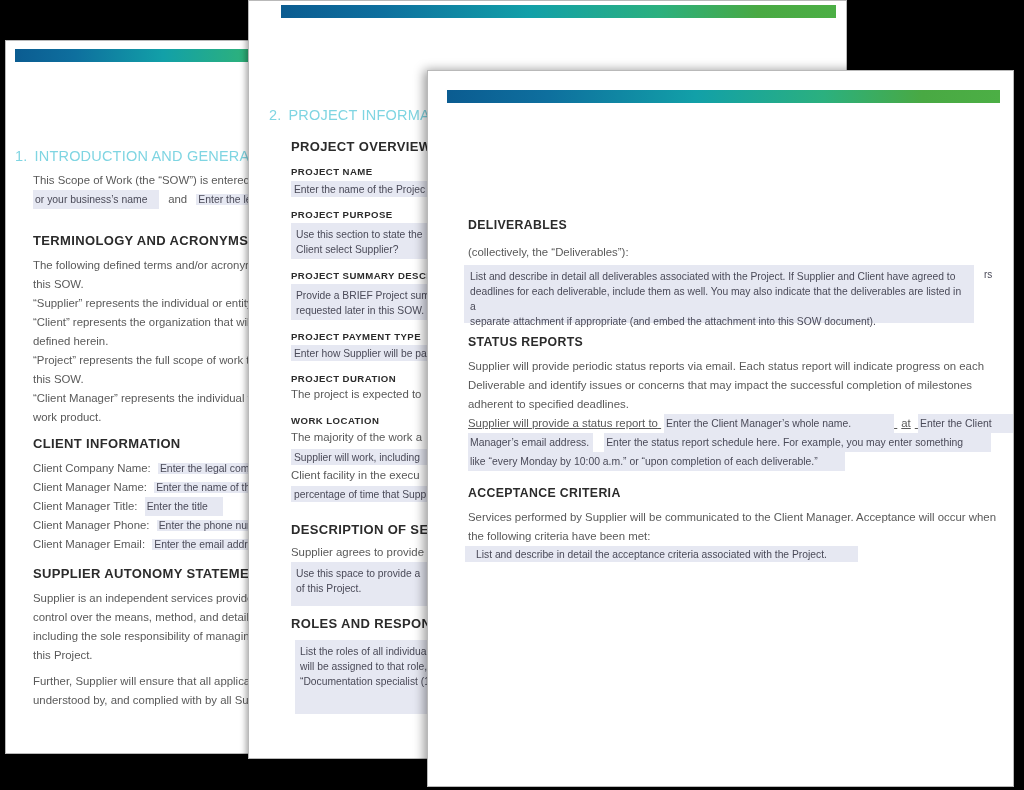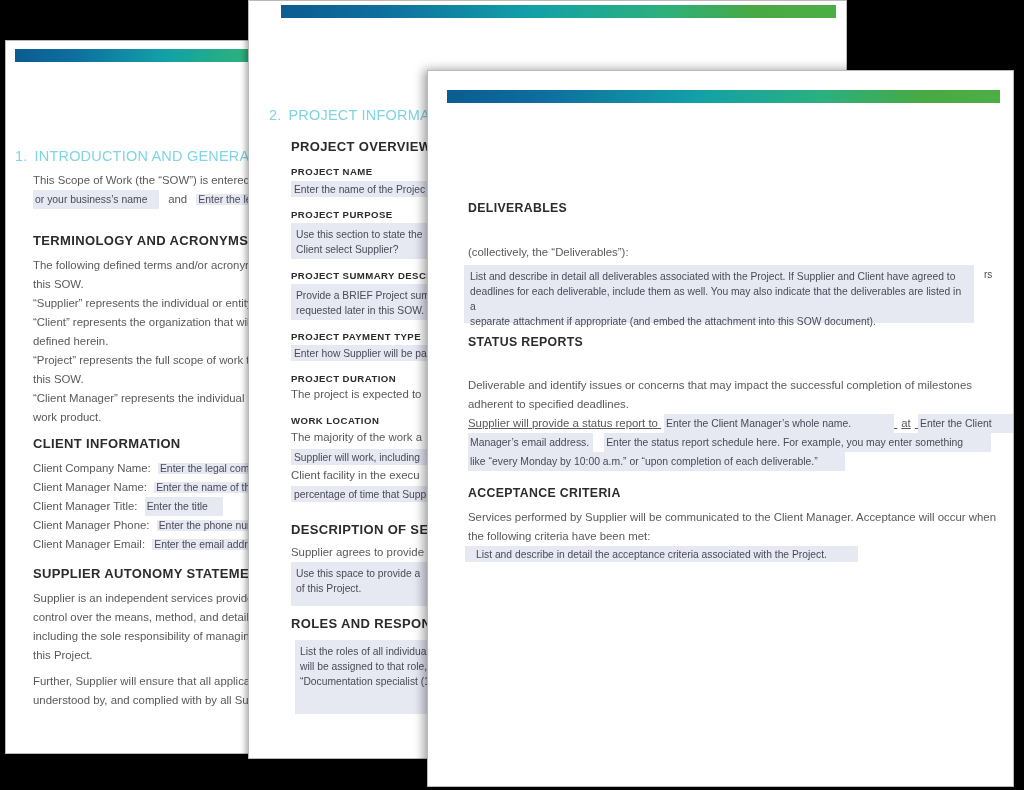--- a/index.html
+++ b/index.html
@@ -195,31 +195,32 @@
 
     <div class="h-sub big" style="left:42px; top:615px;">ROLES AND RESPONS</div>
     <div class="blk" style="left:46px; top:639px; width:175px; height:74px; white-space:pre-line;">List the roles of all individual
 will be assigned to that role, 
 “Documentation specialist (1</div>
   </div>
 
   <div class="page front clip" style="left:427px; top:70px; width:587px; height:717px;">
     <div class="grad-bar" style="left:19px; top:19px; width:553px;"></div>
 
-    <div class="h-sub" style="left:40px; top:130px;">DELIVERABLES</div>
+    <div class="h-sub" style="left:40px; top:147px;">DELIVERABLES</div>
     <div class="body-t nowrap" style="left:40px; top:172px;">(collectively, the “Deliverables”):</div>
 
     <div class="blk" style="left:36px; top:194px; width:510px; height:58px; padding:4px 6px;">
       <div>List and describe in detail all deliverables associated with the Project. If Supplier and Client have agreed to</div>
       <div>deadlines for each deliverable, include them as well. You may also indicate that the deliverables are listed in a</div>
       <div>separate attachment if appropriate (and embed the attachment into this SOW document).</div>
     </div>
     <div style="position:absolute; left:556px; top:198px; color:#4a4a58; font-size:10px;">rs</div>
 
     <div class="h-sub" style="left:40px; top:264px;">STATUS REPORTS</div>
+    <div class="body-t nowrap" style="left:40px; top:286px;">Supplier will provide periodic status reports via email. Each status report will indicate progress on each</div>
     <div class="body-t nowrap" style="left:40px; top:305px;">Deliverable and identify issues or concerns that may impact the successful completion of milestones</div>
     <div class="body-t nowrap" style="left:40px; top:324px;">adherent to specified deadlines.</div>
 
     <div class="lbl-run" style="left:40px; top:343px;text-decoration:underline;">
       <span>Supplier will provide a status report to</span>
       <span class="fld" style="display:inline-block; width:230px; margin-left:3px;">Enter the Client Manager’s whole name.</span>
       <span style="margin:0 4px;">at</span>
       <span class="fld" style="display:inline-block; width:96px;">Enter the Client</span>
     </div>
 

